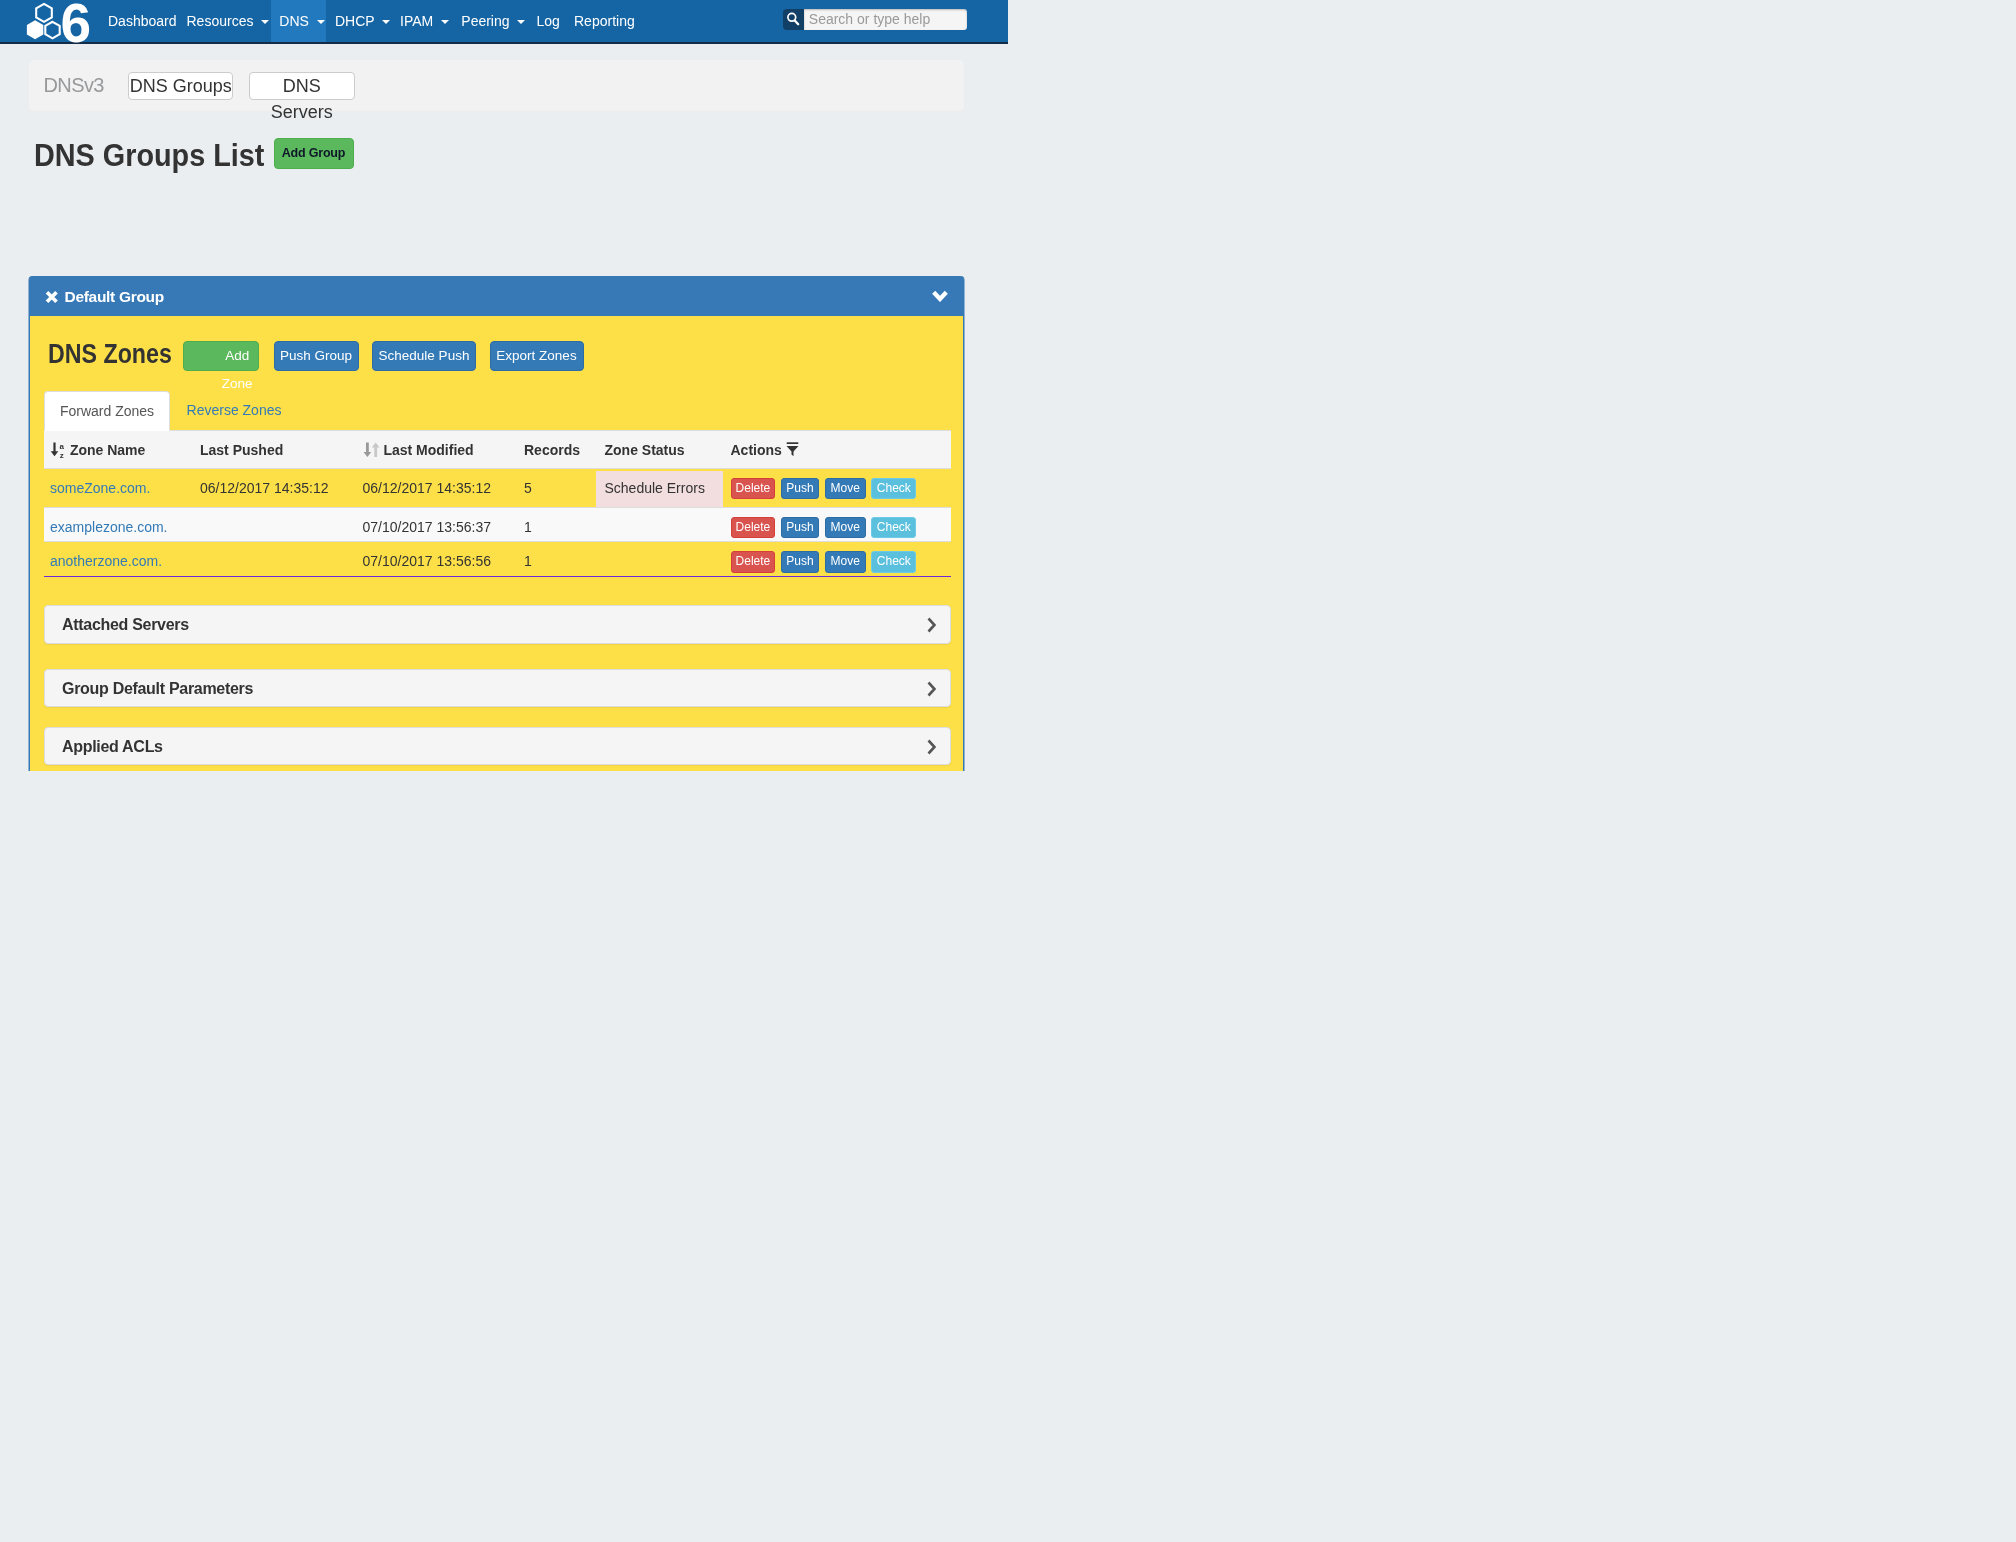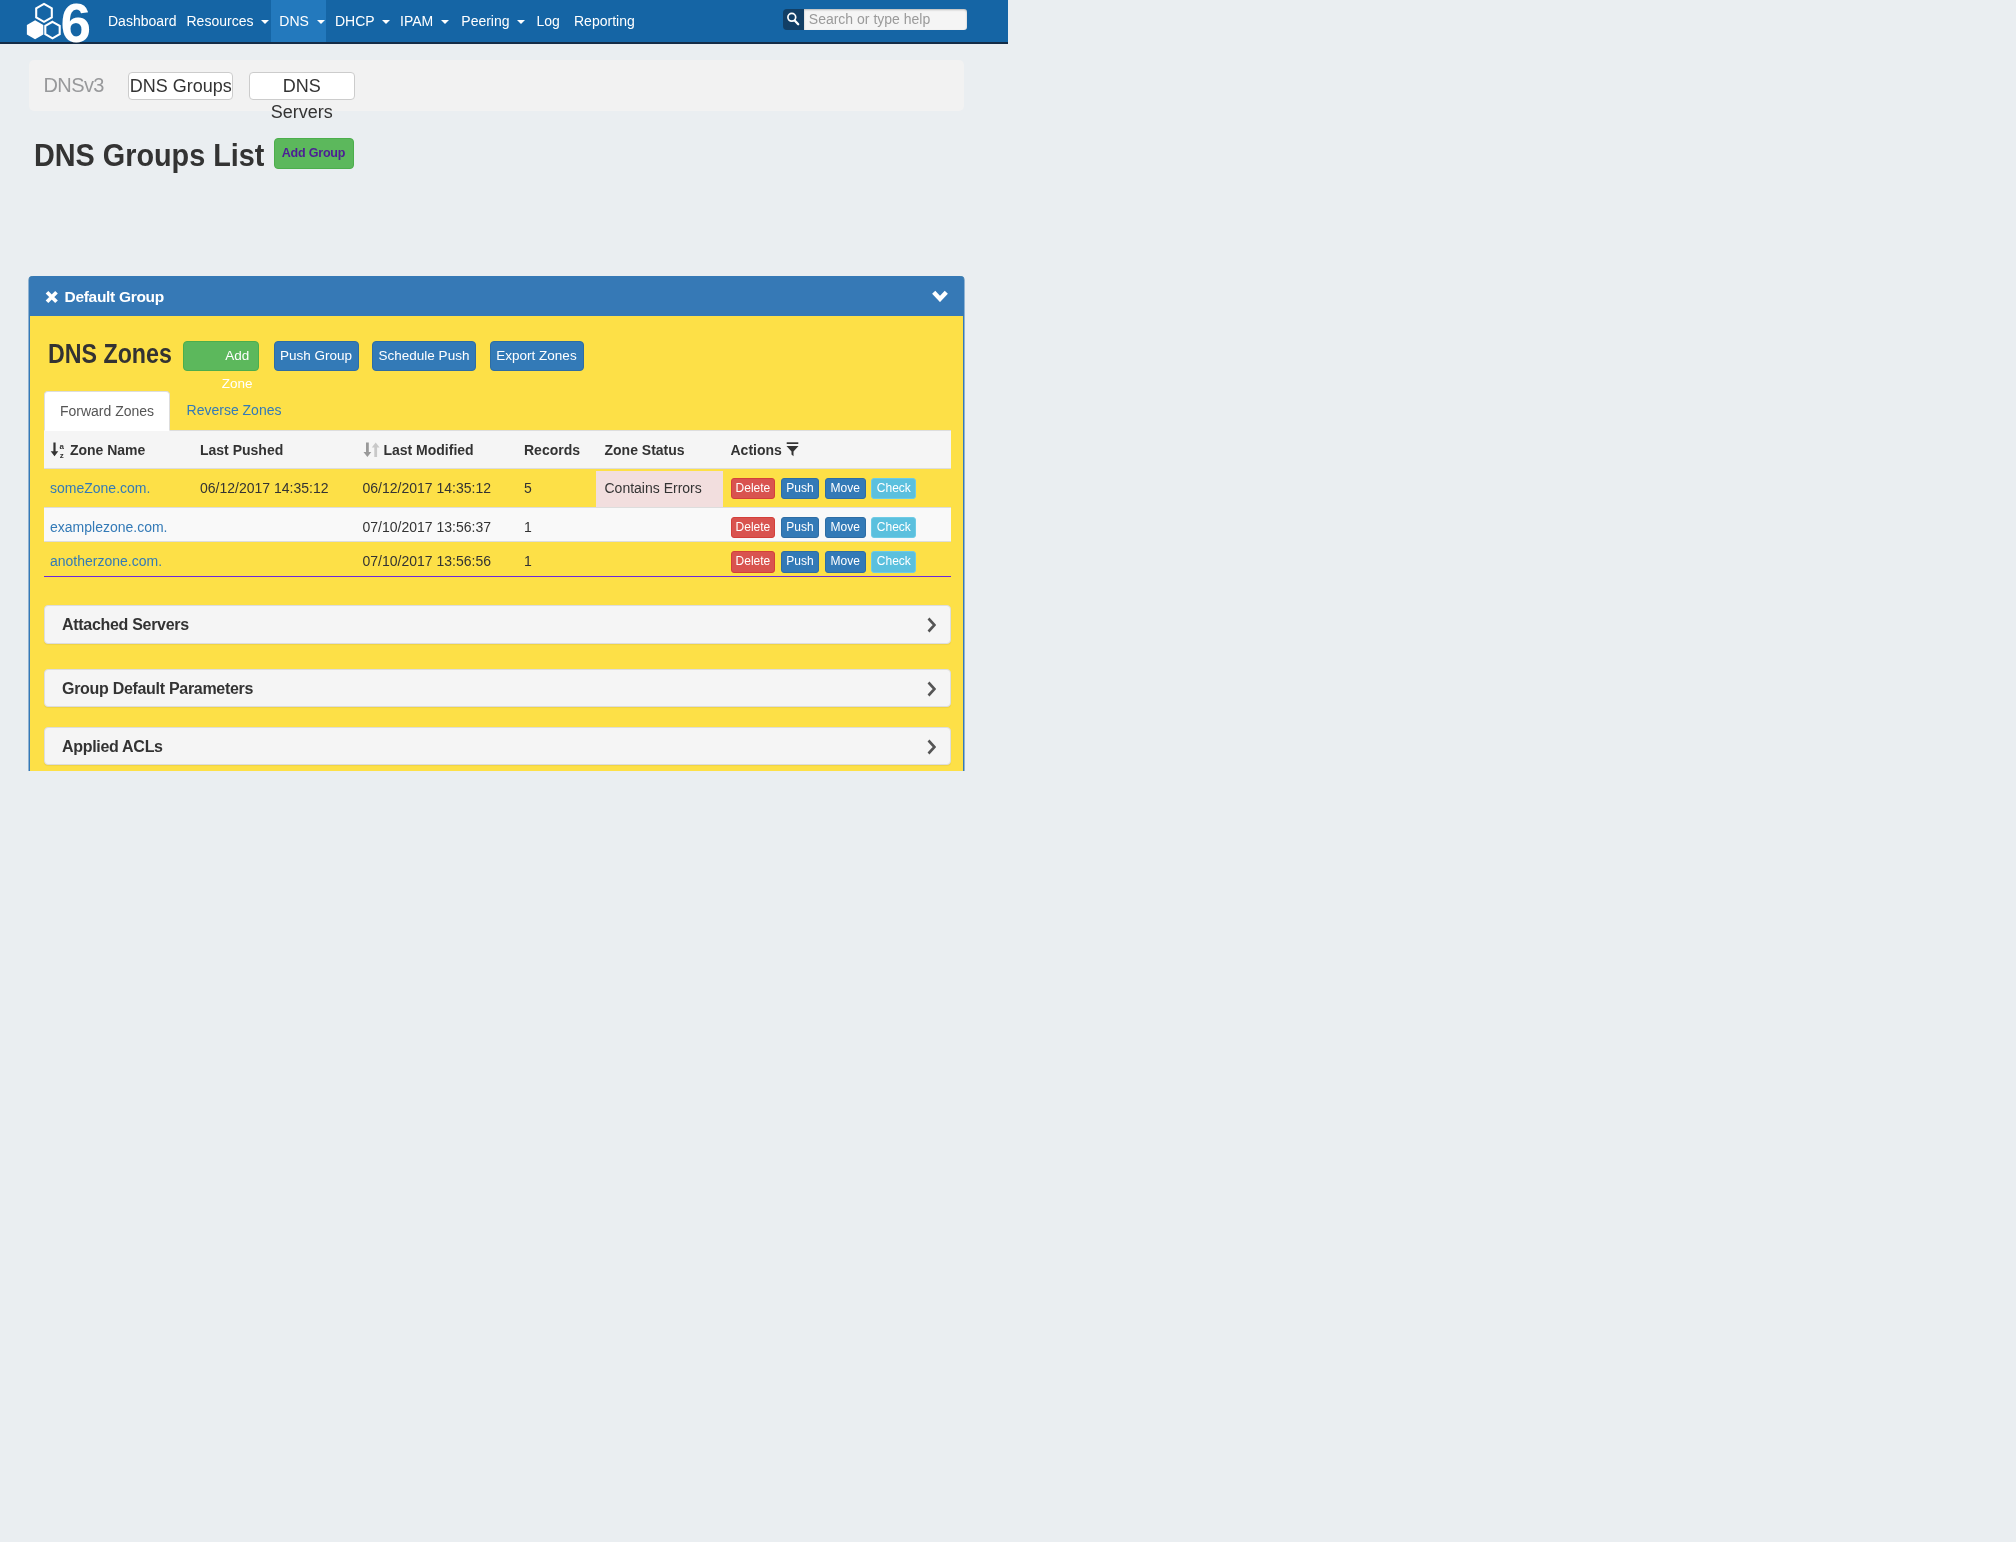--- a/index.html
+++ b/index.html
@@ -20,21 +20,21 @@
 
 
 #bar1 { position:absolute; left:28.5px; top:59.5px; width:935.5px; height:51px; background:#f2f2f2; border-radius:5px; }
 #dnsv3 { position:absolute; left:15px; top:0; line-height:51px; font-size:20px; letter-spacing:-0.6px; color:#98999b; }
 .tbtn { position:absolute; top:12px; height:28.5px; background:#fff; border:1px solid #ccc; border-radius:4px; font-size:18px; color:#333; text-align:center; line-height:26.5px; }
 #tbtn1 { left:99.7px; width:105px; }
 #tbtn2 { left:220.3px; width:106px; }
 
 
 #h1 { position:absolute; left:34px; top:139px; font-size:32px; line-height:33px; font-weight:bold; color:#333; transform:scaleX(.90); transform-origin:0 0; white-space:nowrap; }
-#addgroup { position:absolute; left:273.5px; top:138px; width:80px; height:31px; background:#5cb85c; border:1px solid #4cae4c; border-radius:4px; color:#4c1d95; font-size:12.5px; font-weight:bold; letter-spacing:-0.2px; text-align:center; line-height:29px; }
+#addgroup { position:absolute; left:273.5px; top:138px; width:80px; height:31px; background:#5cb85c; border:1px solid #4cae4c; border-radius:4px; color:#0f172a; font-size:12.5px; font-weight:bold; letter-spacing:-0.2px; text-align:center; line-height:29px; }
 
 
 #well { position:absolute; left:28.5px; top:177.5px; width:935.5px; height:76.5px; background:#f5f5f5; border:1px solid #e3e3e3; border-radius:4px; padding:17px 0 0 17px; font-size:14px; line-height:20px; color:#333; }
 
 
 #panel { position:absolute; left:28.5px; top:276px; width:935.5px; height:800px; border:1px solid #3679b6; border-radius:4px 4px 0 0; background:#fde047; box-shadow:-0.5px 0 0 #3679b6, 0.5px 0 0 #3679b6; }
 #phead { position:absolute; left:0; top:0; width:100%; height:39px; background:#3679b6; color:#fff; }
 #ptitle { position:absolute; left:35px; top:0; line-height:39px; font-weight:bold; font-size:15.5px; letter-spacing:-0.3px; }
 #pbody { position:absolute; left:0; top:39px; width:933.5px; }
 
@@ -166,21 +166,21 @@
                 <rect x="0.7" y="0.3" width="11.6" height="1.7" fill="#333"></rect>
                 <path d="M0.5 4 L12.5 4 L7.5 9.6 L7.5 14.3 L5.5 12.6 L5.5 9.6 Z" fill="#333"></path>
               </svg></div>
         </div>
         <div class="trow r">
           <div class="pink"></div>
           <div class="c c1"><a class="zl">someZone.com.</a></div>
           <div class="c c2">06/12/2017 14:35:12</div>
           <div class="c c3">06/12/2017 14:35:12</div>
           <div class="c c4">5</div>
-          <div class="c c5">Contains Errors</div>
+          <div class="c c5">Schedule Errors</div>
           <div class="c c6 acts"><span class="abtn red">Delete</span><span class="abtn blue" style="width:38.2px;">Push</span><span class="abtn blue" style="width:41.2px;">Move</span><span class="abtn cyan">Check</span></div>
         </div>
         <div class="trow rB r2" style="position:relative;border-bottom:1px solid #ddd;">
           <div class="c c1"><a class="zl">examplezone.com.</a></div>
           <div class="c c2"></div>
           <div class="c c3">07/10/2017 13:56:37</div>
           <div class="c c4">1</div>
           <div class="c c5"></div>
           <div class="c c6 acts"><span class="abtn red">Delete</span><span class="abtn blue" style="width:38.2px;">Push</span><span class="abtn blue" style="width:41.2px;">Move</span><span class="abtn cyan">Check</span></div>
         </div>

